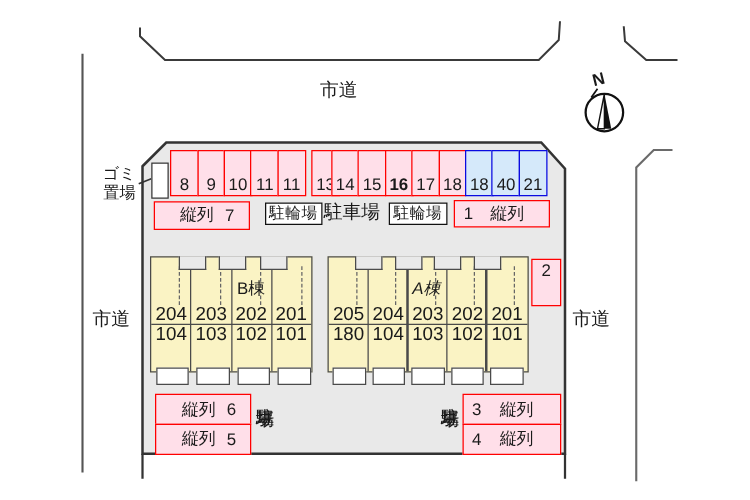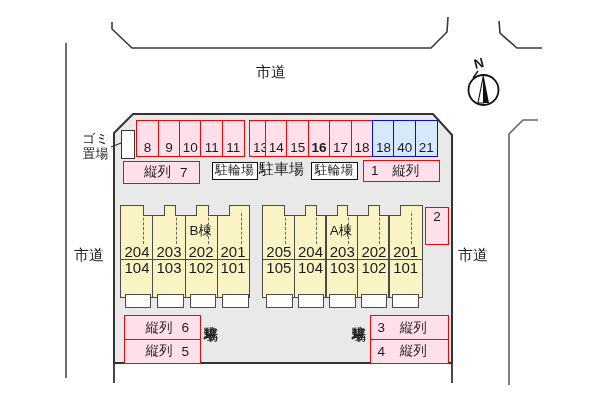--- a/index.html
+++ b/index.html
@@ -167,31 +167,31 @@
   <div class="divider" style="left:125.3px;"></div>
   <div class="dash" style="left:21.5px;"></div>
   <div class="dash" style="left:53px;"></div>
   <div class="dash" style="left:84.5px;"></div>
   <div class="dash" style="left:116px;"></div>
   <div class="dash" style="left:147.5px;"></div>
   <div class="notch" style="left:21.3px;"></div>
   <div class="notch" style="left:52.8px;"></div>
   <div class="notch" style="left:84.3px;"></div>
   <div class="notch" style="left:115.8px;"></div>
-  <div class="bname" style="left:62.3px;width:31.5px;">A棟</div>
+  <div class="bname" style="left:62.3px;width:31.5px;font-style:italic;">A棟</div>
   <div class="numrow" style="top:38.5px;">
     <span>205</span>
     <span>204</span>
     <span>203</span>
     <span>202</span>
     <span>201</span>
   </div>
   <div class="sep" style="top:53px;"></div>
   <div class="numrow" style="top:55px;">
-    <span>105</span>
+    <span>180</span>
     <span>104</span>
     <span>103</span>
     <span>102</span>
     <span>101</span>
   </div>
   <div class="porch" style="left:3.3px;"></div>
   <div class="porch" style="left:34.8px;"></div>
   <div class="porch" style="left:66.3px;"></div>
   <div class="porch" style="left:97.8px;"></div>
   <div class="porch" style="left:129.3px;"></div>

